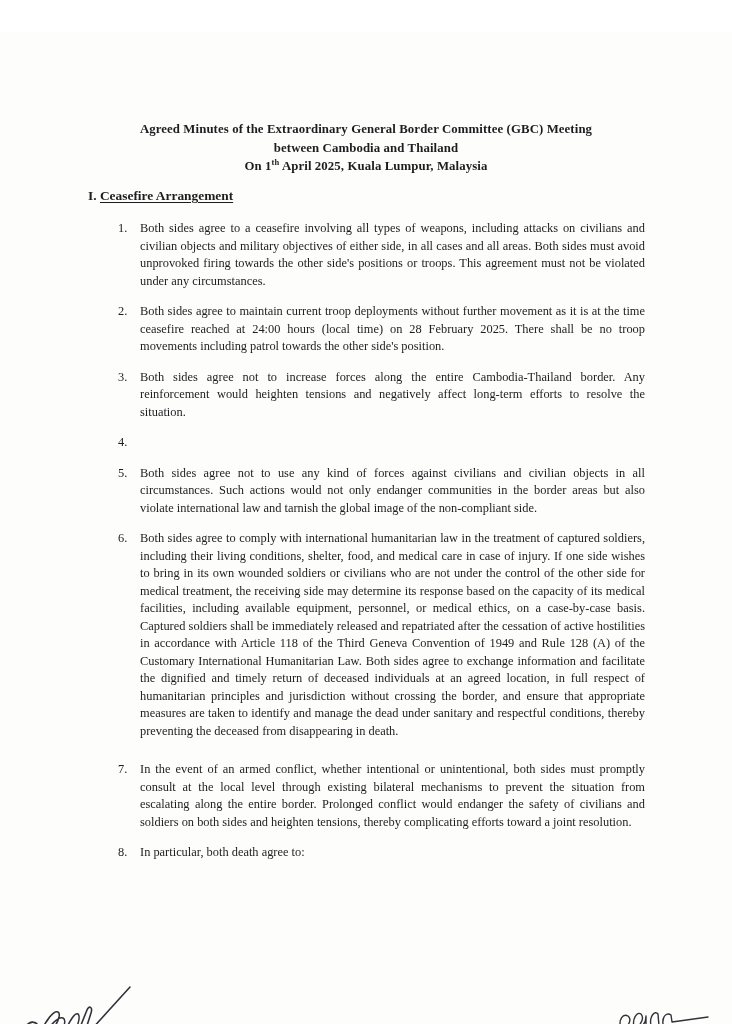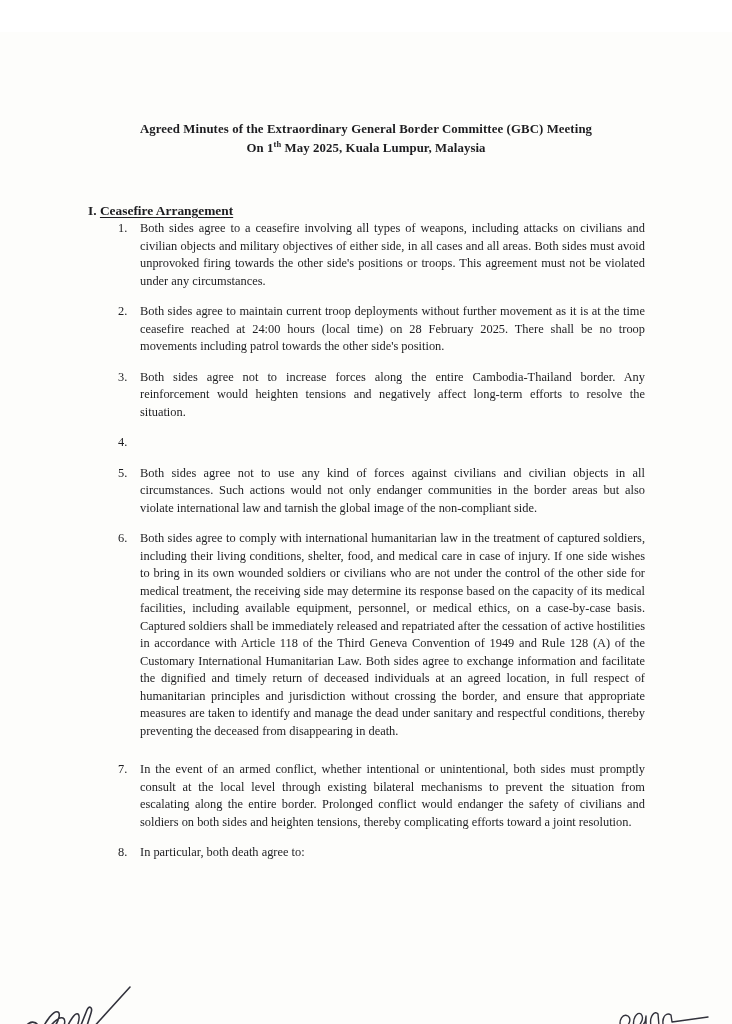--- a/index.html
+++ b/index.html
@@ -25,21 +25,21 @@
     letter-spacing: 0.1px;
   }
   .title-block sup {
     font-size: 8.5px;
     vertical-align: super;
     line-height: 0;
     text-align: right;
   }
   .section-heading {
     position: absolute;
-    top: 171px;
+    top: 156px;
     left: 88px;
     font-weight: bold;
     font-size: 13.4px;
   }
   .section-heading .heading-text {
     text-decoration: underline;
     text-underline-offset: 2px;
   }
   .clause-list {
     position: absolute;
@@ -89,21 +89,22 @@
     height: 42px;
   }
 </style>
 </head>
 <body>
 
 <div class="page">
 
   <div class="title-block">
     <div>Agreed Minutes of the Extraordinary General Border Committee (GBC) Meeting</div>
-    <div><span>On 1</span><sup>th</sup><span> May 2025, Kuala Lumpur, Malaysia</span></div>
+    <div>between Cambodia and Thailand</div>
+    <div><span>On 1</span><sup>th</sup><span> April 2025, Kuala Lumpur, Malaysia</span></div>
   </div>
 
   <div class="section-heading">
     <span class="numeral">I.</span>
     <span class="heading-text">Ceasefire Arrangement</span>
   </div>
 
   <div class="clause-list">
 
     <div class="clause">

